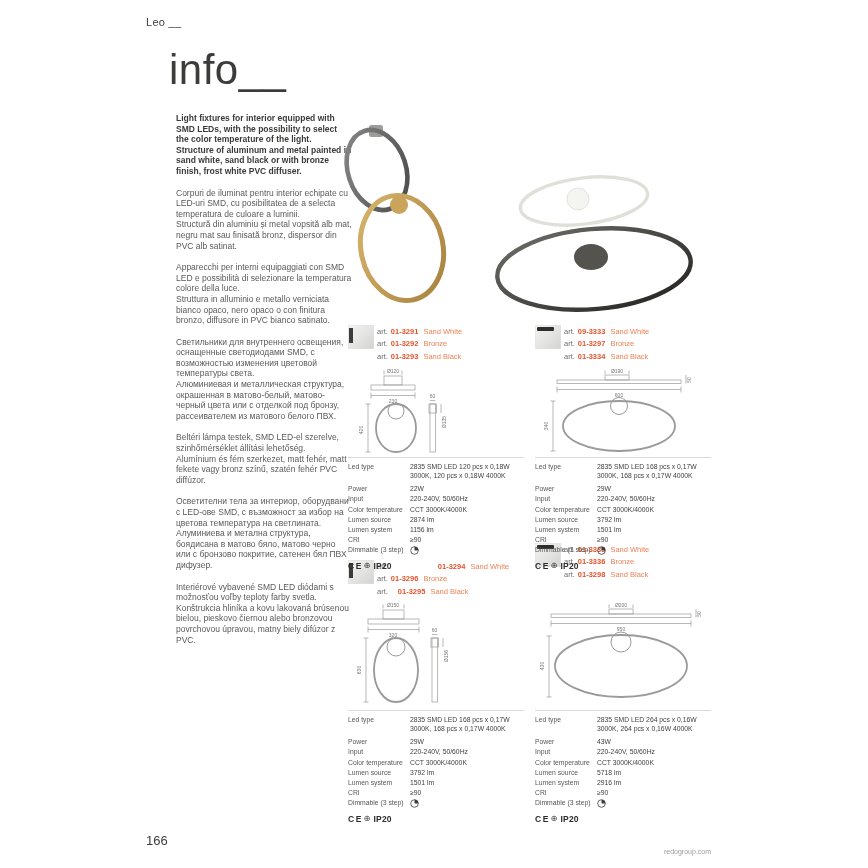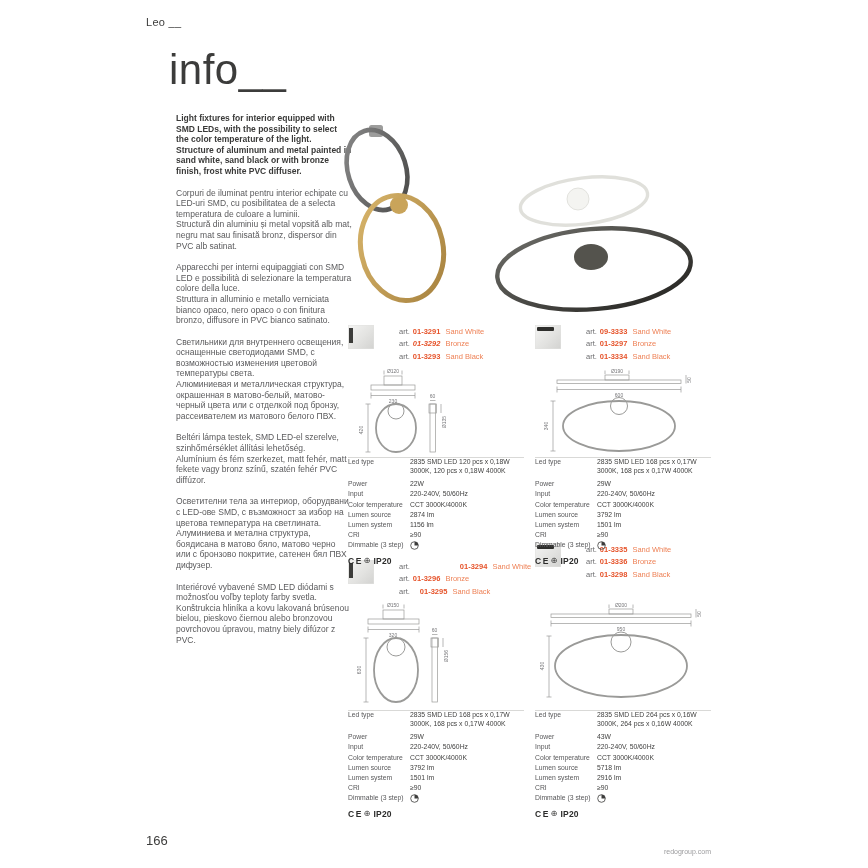--- a/index.html
+++ b/index.html
@@ -11,30 +11,30 @@
   .desc{margin:0 0 11px 0;font-size:8.5px;line-height:10.6px;color:#5a5a5c;white-space:pre-line;}
   .desc.en{color:#3a3a39;font-weight:700;}
   
   .hero{position:absolute;}
   
   .art-block{position:absolute;display:flex;align-items:flex-start;}
   .thumb{width:26px;height:24px;background:linear-gradient(135deg,#f4f4f3 0%,#e3e3e1 55%,#d2d2d0 100%);
          position:relative;flex:0 0 auto;box-shadow:0 0 0 .5px #e2e2e0 inset;}
   .thumb .bar-left{position:absolute;left:1px;top:3px;width:4px;height:15px;background:#3c3c3a;}
   .thumb .bar-top{position:absolute;left:2px;top:2px;width:17px;height:4px;background:#2e2e2c;border-radius:1px;}
-  .art-list{margin-left:25px;padding-top:1px;}
+  .art-list{margin-left:3px;padding-top:1px;}
   .art-row{font-size:7.5px;line-height:12.4px;white-space:nowrap;}
   .art-lbl{color:#6d6d6f;}
   .art-code{font-weight:700;margin-left:3px;}
   .art-fin{margin-left:5px;}
   
   .drawing{position:absolute;}
   .drawing text{font-family:"Liberation Sans",sans-serif;}
   
-  .spec{position:absolute;width:176px;border-top:1px solid #d9d9d7;}
+  .spec{position:absolute;width:176px;border-top:1px solid #d9d9d7;padding-top:5px;}
   .spec-row{display:flex;font-size:6.8px;line-height:8.6px;margin-bottom:1.6px;}
   .spec-row .sl{width:62px;flex:0 0 auto;color:#58585a;}
   .spec-row .sv{flex:1;color:#3f3f3e;}
   .spec-row.gap{margin-bottom:5px;}
   .dim-icon{display:inline-block;vertical-align:-1px;}
   .cert-row{margin-top:4px;display:flex;align-items:center;font-size:8px;color:#2c2c2b;}
   .ce{font-weight:700;letter-spacing:1.5px;font-size:8.5px;}
   .mark{margin:0 3px 0 1px;font-size:8px;color:#2c2c2b;}
   .ip{font-weight:800;font-size:8.5px;letter-spacing:.2px;}
   
@@ -95,21 +95,21 @@
     <ellipse cx="113" cy="101" rx="17" ry="13" fill="#54534d"></ellipse>
     <ellipse cx="116" cy="113" rx="97" ry="40" transform="rotate(-5 116 113)" fill="none" stroke="url(#gDark)" stroke-width="4.4"></ellipse>
   </svg>
 
   <div class="art-block" style="left:348px;top:325px">
     <span class="thumb">
         <span class="bar-left"></span>
       </span>
     <div class="art-list">
       <div class="art-row"><span class="art-lbl">art.</span><span class="art-code" style="color: rgb(230, 83, 42);">01-3291</span><span class="art-fin" style="color: rgb(238, 130, 87);">Sand White</span></div>
-      <div class="art-row"><span class="art-lbl">art.</span><span class="art-code" style="color: rgb(230, 83, 42); font-style: italic;">01-3292</span><span class="art-fin" style="color: rgb(238, 130, 87);">Bronze</span></div>
+      <div class="art-row"><span class="art-lbl">art.</span><span class="art-code" style="color: rgb(230, 83, 42);">01-3292</span><span class="art-fin" style="color: rgb(238, 130, 87);">Bronze</span></div>
       <div class="art-row"><span class="art-lbl">art.</span><span class="art-code" style="color: rgb(230, 83, 42);">01-3293</span><span class="art-fin" style="color: rgb(238, 130, 87);">Sand Black</span></div>
     </div>
   </div>
 
   <div class="art-block" style="left:535px;top:325px">
     <span class="thumb">
         <span class="bar-top"></span>
       </span>
     <div class="art-list">
       <div class="art-row"><span class="art-lbl">art.</span><span class="art-code" style="color: rgb(230, 83, 42);">09-3333</span><span class="art-fin" style="color: rgb(238, 130, 87);">Sand White</span></div>

